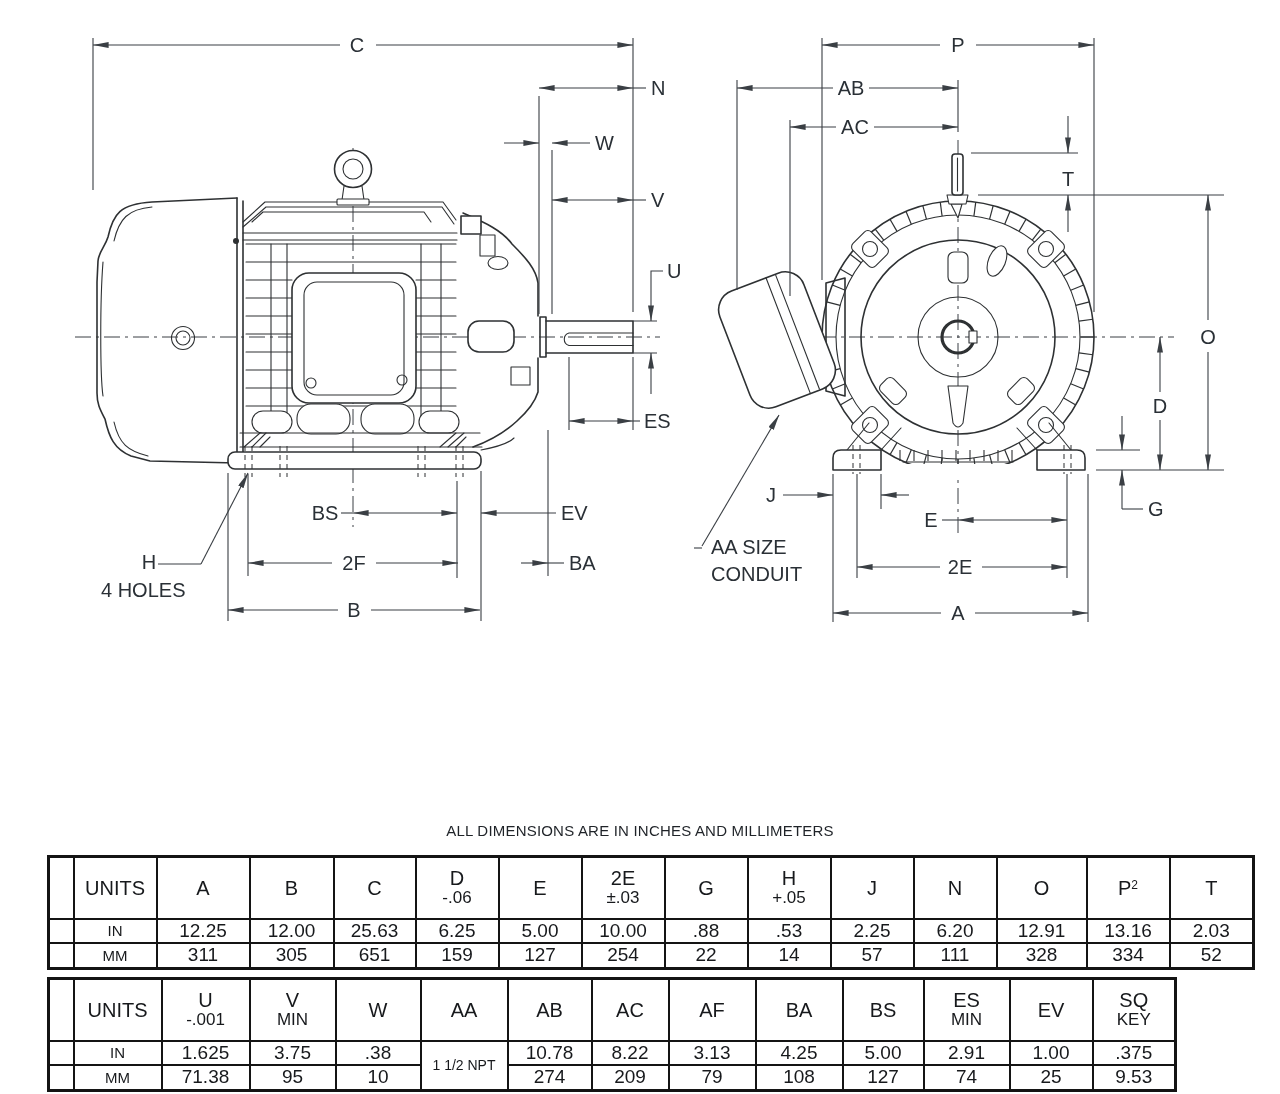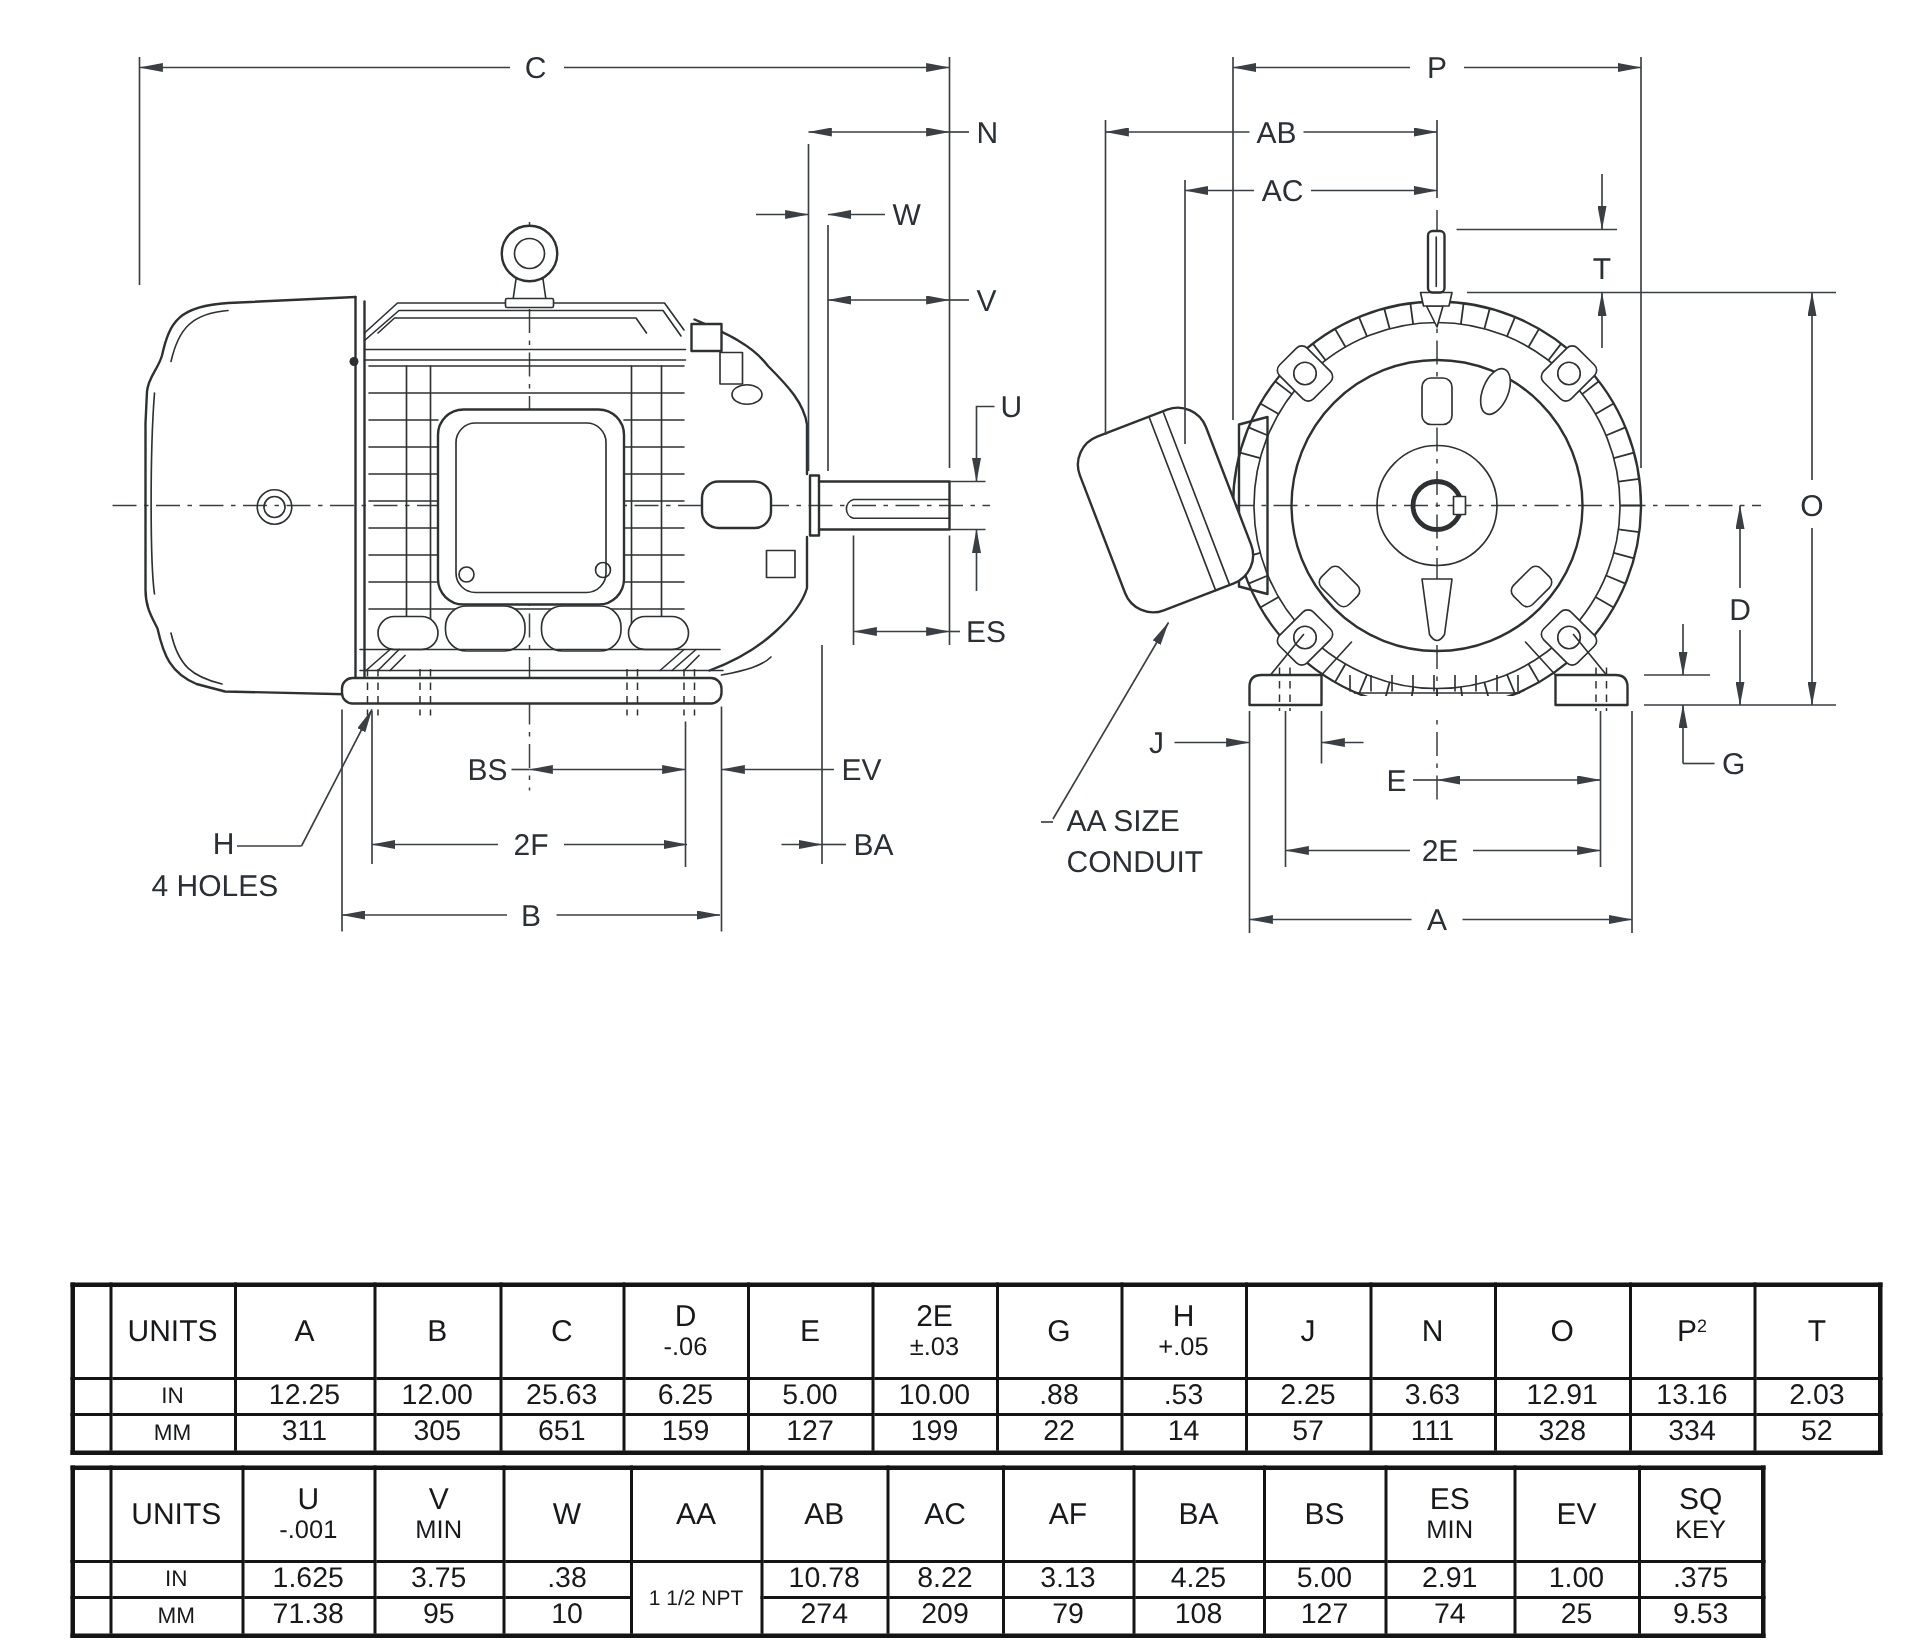--- a/index.html
+++ b/index.html
@@ -339,20 +339,21 @@
       <text class="lbl" x="958" y="620" text-anchor="middle">A</text>
 
       <path class="dim" d="M694,548 H702"></path>
       <path class="dim" d="M702,546 L779,415" marker-end="url(#arr)"></path>
       <text class="lbl" x="711" y="554">AA SIZE</text>
       <text class="lbl" x="711" y="581">CONDUIT</text>
     </g>
   </g>
 </svg>
 
+<div id="note">ALL DIMENSIONS ARE IN INCHES AND MILLIMETERS</div>
 
 <table class="dims" id="t1">
   <colgroup>
     <col style="width:25px">
         <col style="width:83px">
         <col style="width:93px">
         <col style="width:84px">
     <col style="width:82px">
         <col style="width:83px">
         <col style="width:83px">
@@ -417,34 +418,34 @@
           <td class="unit">IN</td>
           <td class="val">12.25</td>
           <td class="val">12.00</td>
           <td class="val">25.63</td>
           <td class="val">6.25</td>
           <td class="val">5.00</td>
           <td class="val">10.00</td>
           <td class="val">.88</td>
           <td class="val">.53</td>
           <td class="val">2.25</td>
-          <td class="val">3.63</td>
+          <td class="val">6.20</td>
           <td class="val">12.91</td>
           <td class="val">13.16</td>
           <td class="val">2.03</td>
         </tr>
         <tr class="r-mm">
           <td></td>
           <td class="unit">MM</td>
           <td class="val">311</td>
           <td class="val">305</td>
           <td class="val">651</td>
           <td class="val">159</td>
           <td class="val">127</td>
-          <td class="val">199</td>
+          <td class="val">254</td>
           <td class="val">22</td>
           <td class="val">14</td>
           <td class="val">57</td>
           <td class="val">111</td>
           <td class="val">328</td>
           <td class="val">334</td>
           <td class="val">52</td>
         </tr>
       </tbody>
 </table>

